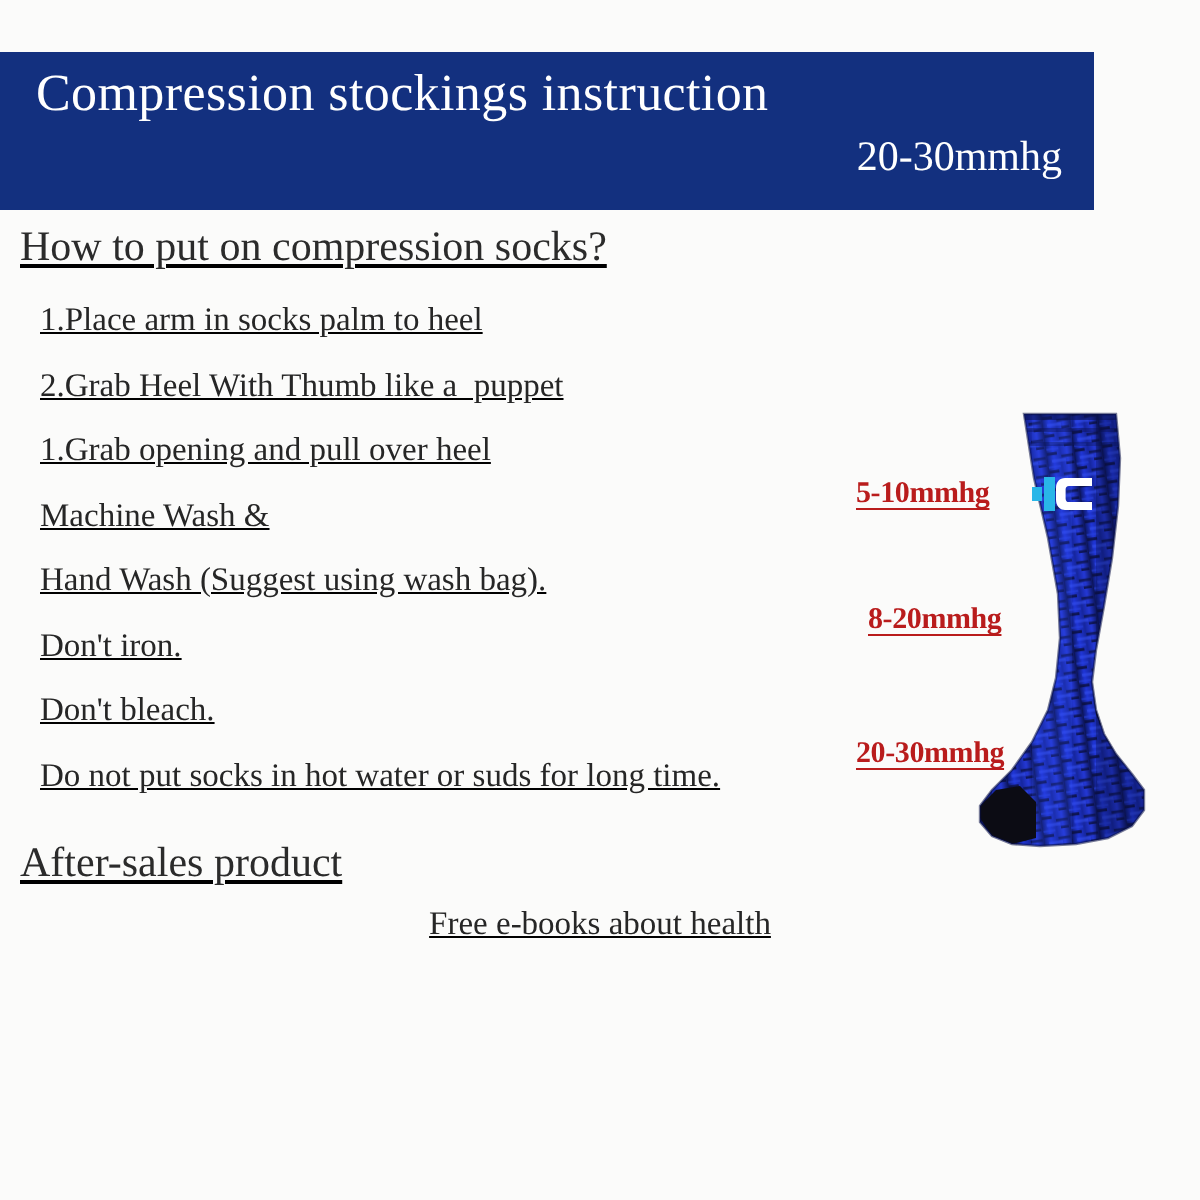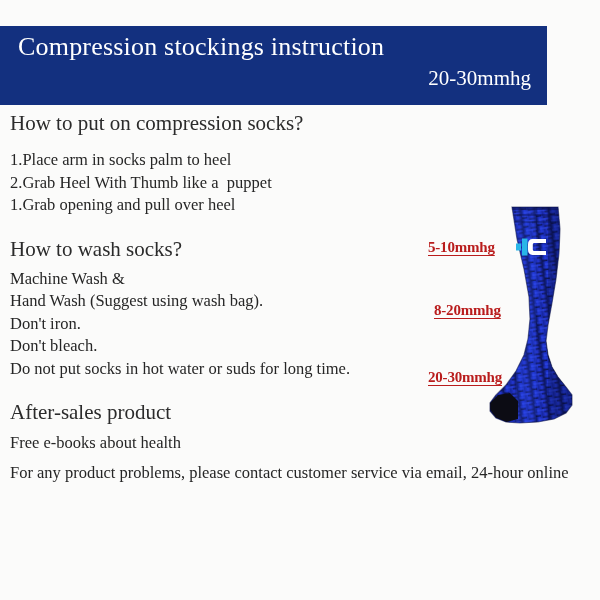--- a/index.html
+++ b/index.html
@@ -52,49 +52,50 @@
     line-height: 28px;
     white-space: nowrap;
   }
 
   
   .content {
     position: absolute;
     left: 10px;
     top: 108px;
     width: 430px;
+    text-decoration: underline;
   }
   .section-heading {
     font-size: 21px;
     line-height: 30px;
     color: #2b2b2b;
     margin: 0;
     font-weight: normal;
     white-space: nowrap;
   }
   .body-line {
     font-size: 16.5px;
     line-height: 22.5px;
     color: #262626;
-    margin: 0;
+    margin: 10px;
     white-space: pre;
   }
   .wrap-line {
     font-size: 16.5px;
     line-height: 22.5px;
     color: #262626;
     margin: 0;
     white-space: normal;
   }
   .steps-block { margin-top: 11px; }
   .sec-wash { margin-top: 17px; }
   .wash-block { margin-top: 4px; }
   .sec-after { margin-top: 17px; }
   .after-block { margin-top: 5px; }
-  .after-block .wrap-line { width: 580px; }
+  .after-block .wrap-line { width: 580px; text-align: center; }
   .gap-sm { height: 7px; }
 
   
   .sock-figure {
     position: absolute;
     left: 420px;
     top: 195px;
     width: 180px;
     height: 240px;
   }
@@ -142,36 +143,34 @@
   <div class="content">
 
     <h2 class="section-heading">How to put on compression socks?</h2>
 
     <div class="steps-block">
       <p class="body-line">1.Place arm in socks palm to heel</p>
       <p class="body-line">2.Grab Heel With Thumb like a  puppet</p>
       <p class="body-line">1.Grab opening and pull over heel</p>
     </div>
 
-    <h2 class="section-heading sec-wash">How to wash socks?</h2>
 
     <div class="wash-block">
       <p class="body-line">Machine Wash &amp;</p>
       <p class="body-line">Hand Wash (Suggest using wash bag).</p>
       <p class="body-line">Don't iron.</p>
       <p class="body-line">Don't bleach.</p>
       <p class="body-line">Do not put socks in hot water or suds for long time.</p>
     </div>
 
     <h2 class="section-heading sec-after">After-sales product</h2>
 
     <div class="after-block">
       <p class="wrap-line">Free e-books about health</p>
       <div class="gap-sm"></div>
-      <p class="wrap-line">For any product problems, please contact customer service via email, 24-hour online</p>
     </div>
 
   </div>
 
   <div class="sock-figure">
     <svg class="sock-svg" viewBox="0 0 180 240" xmlns="http://www.w3.org/2000/svg">
       <defs>
         <linearGradient id="knitGrad" x1="0" y1="0" x2="1" y2="0">
           <stop offset="0%" stop-color="#0e1a6e"></stop>
           <stop offset="22%" stop-color="#2036d8"></stop>

